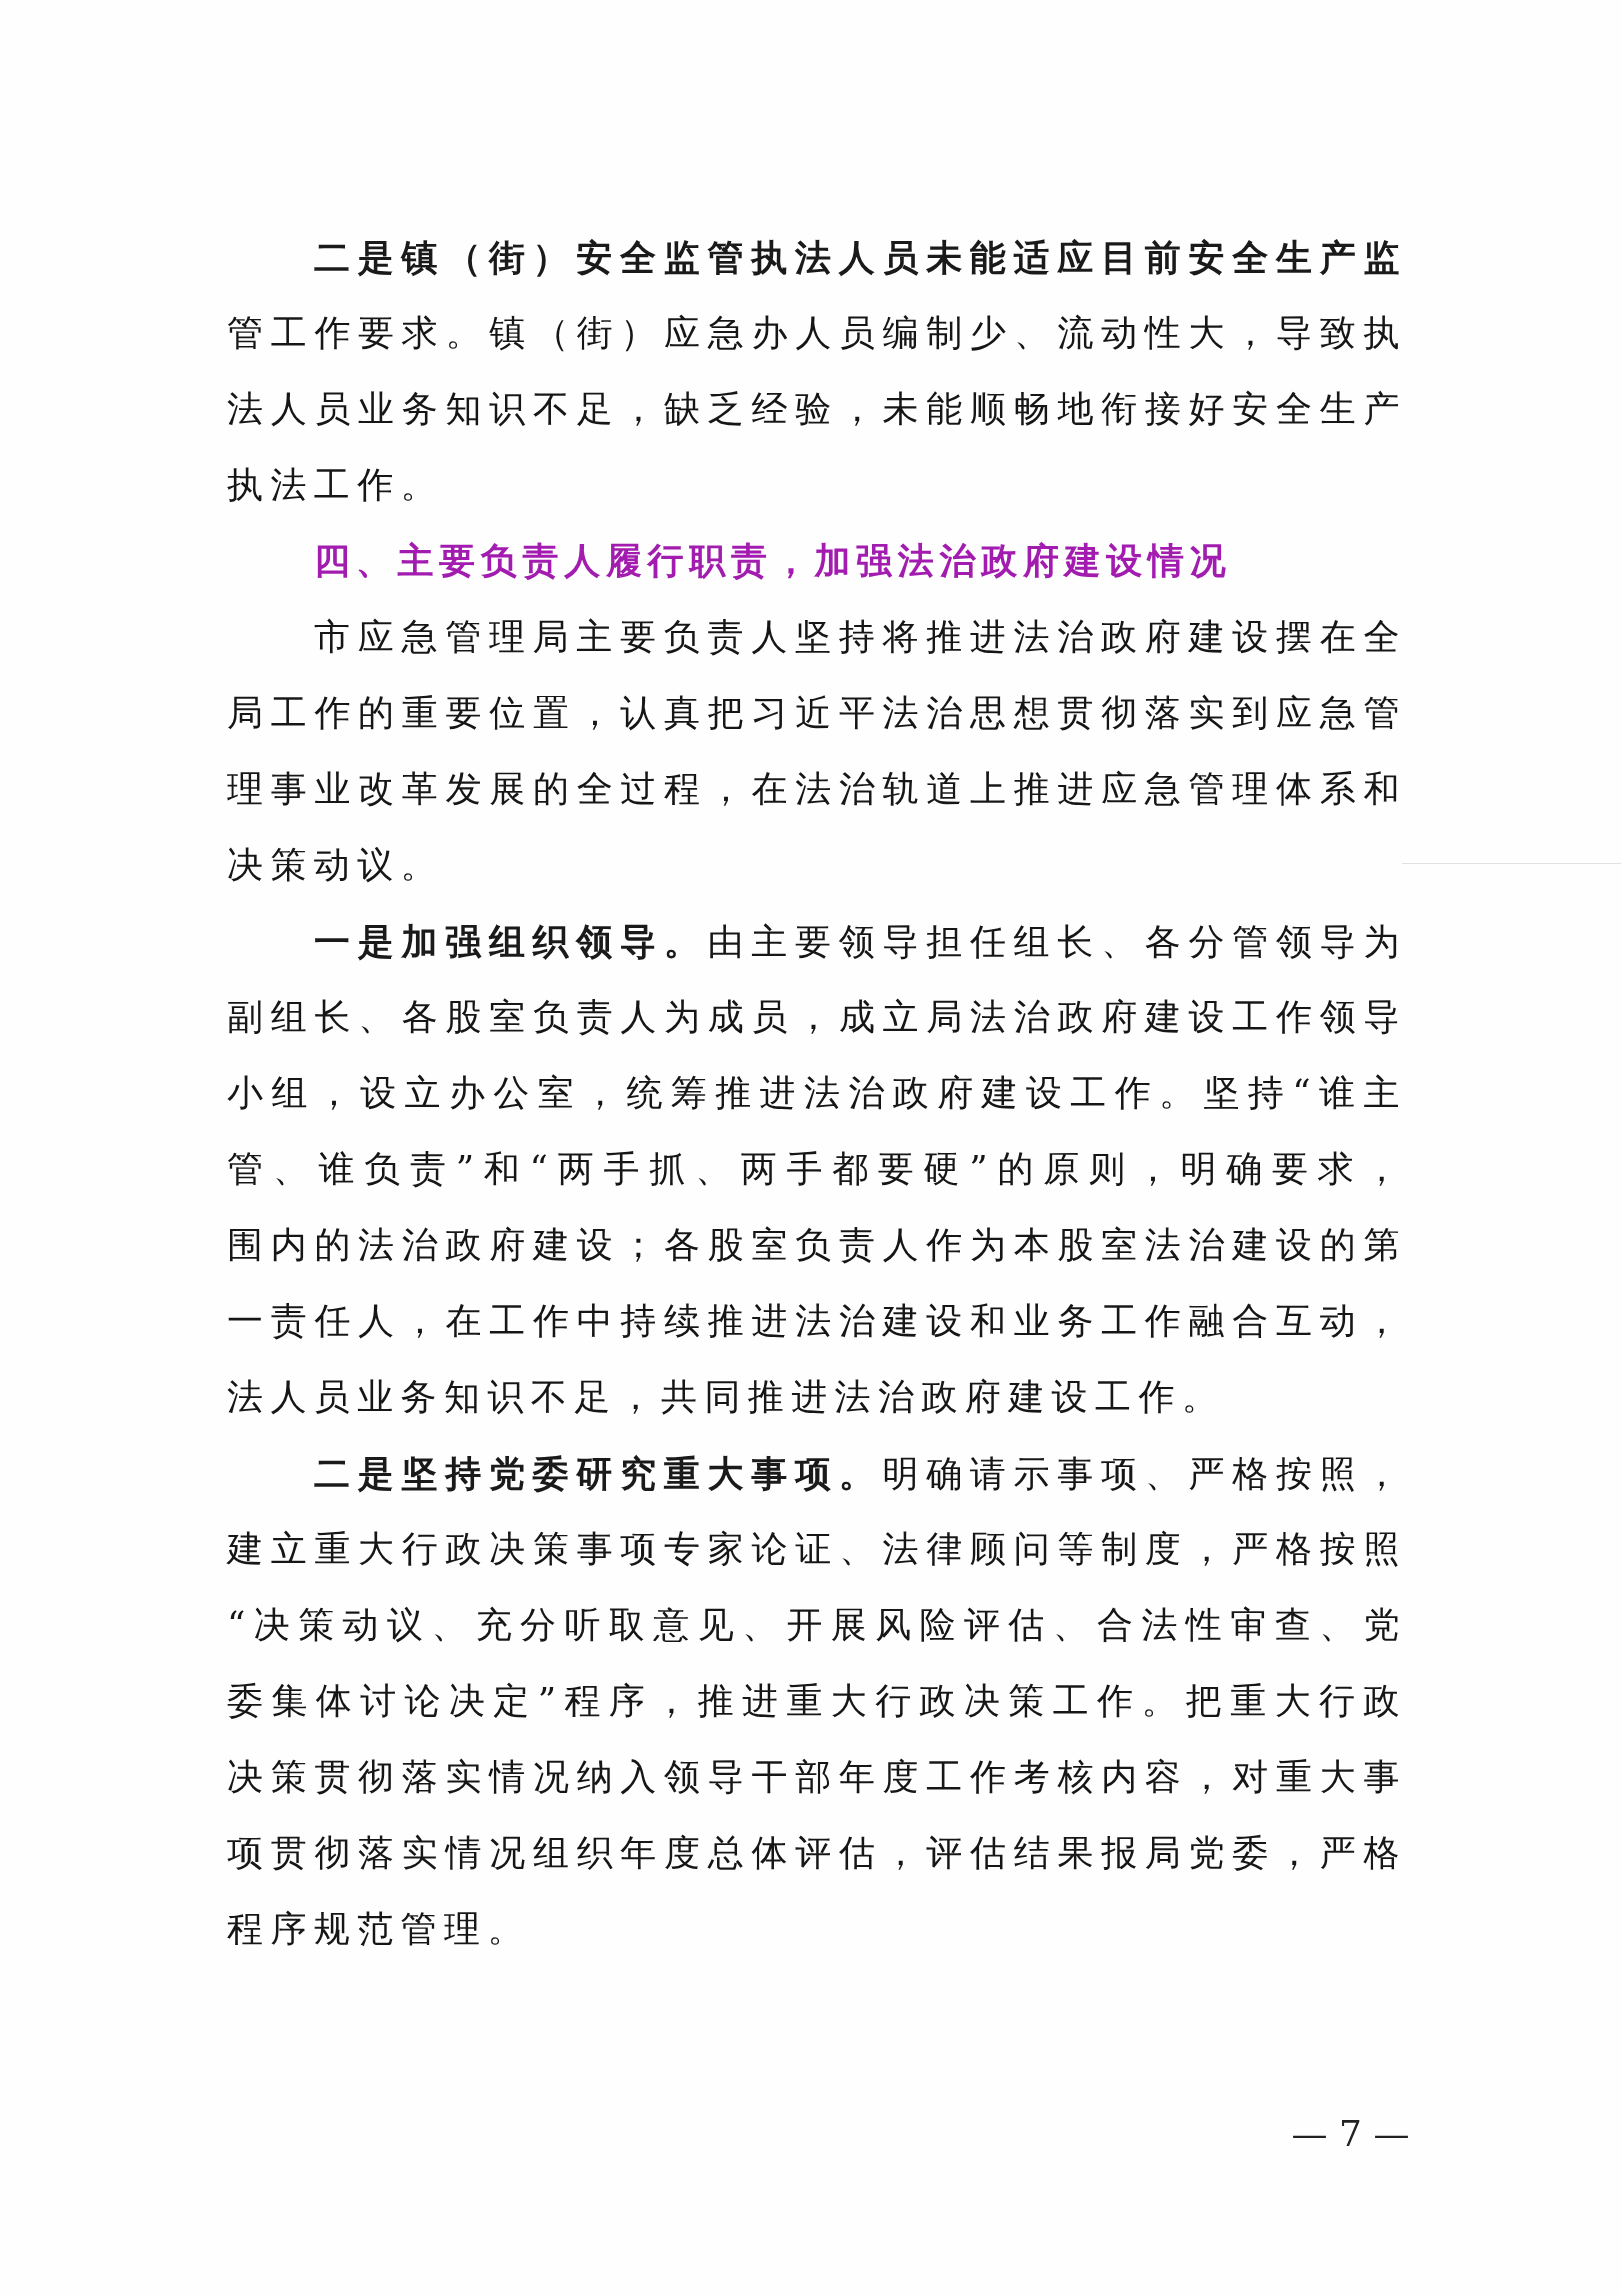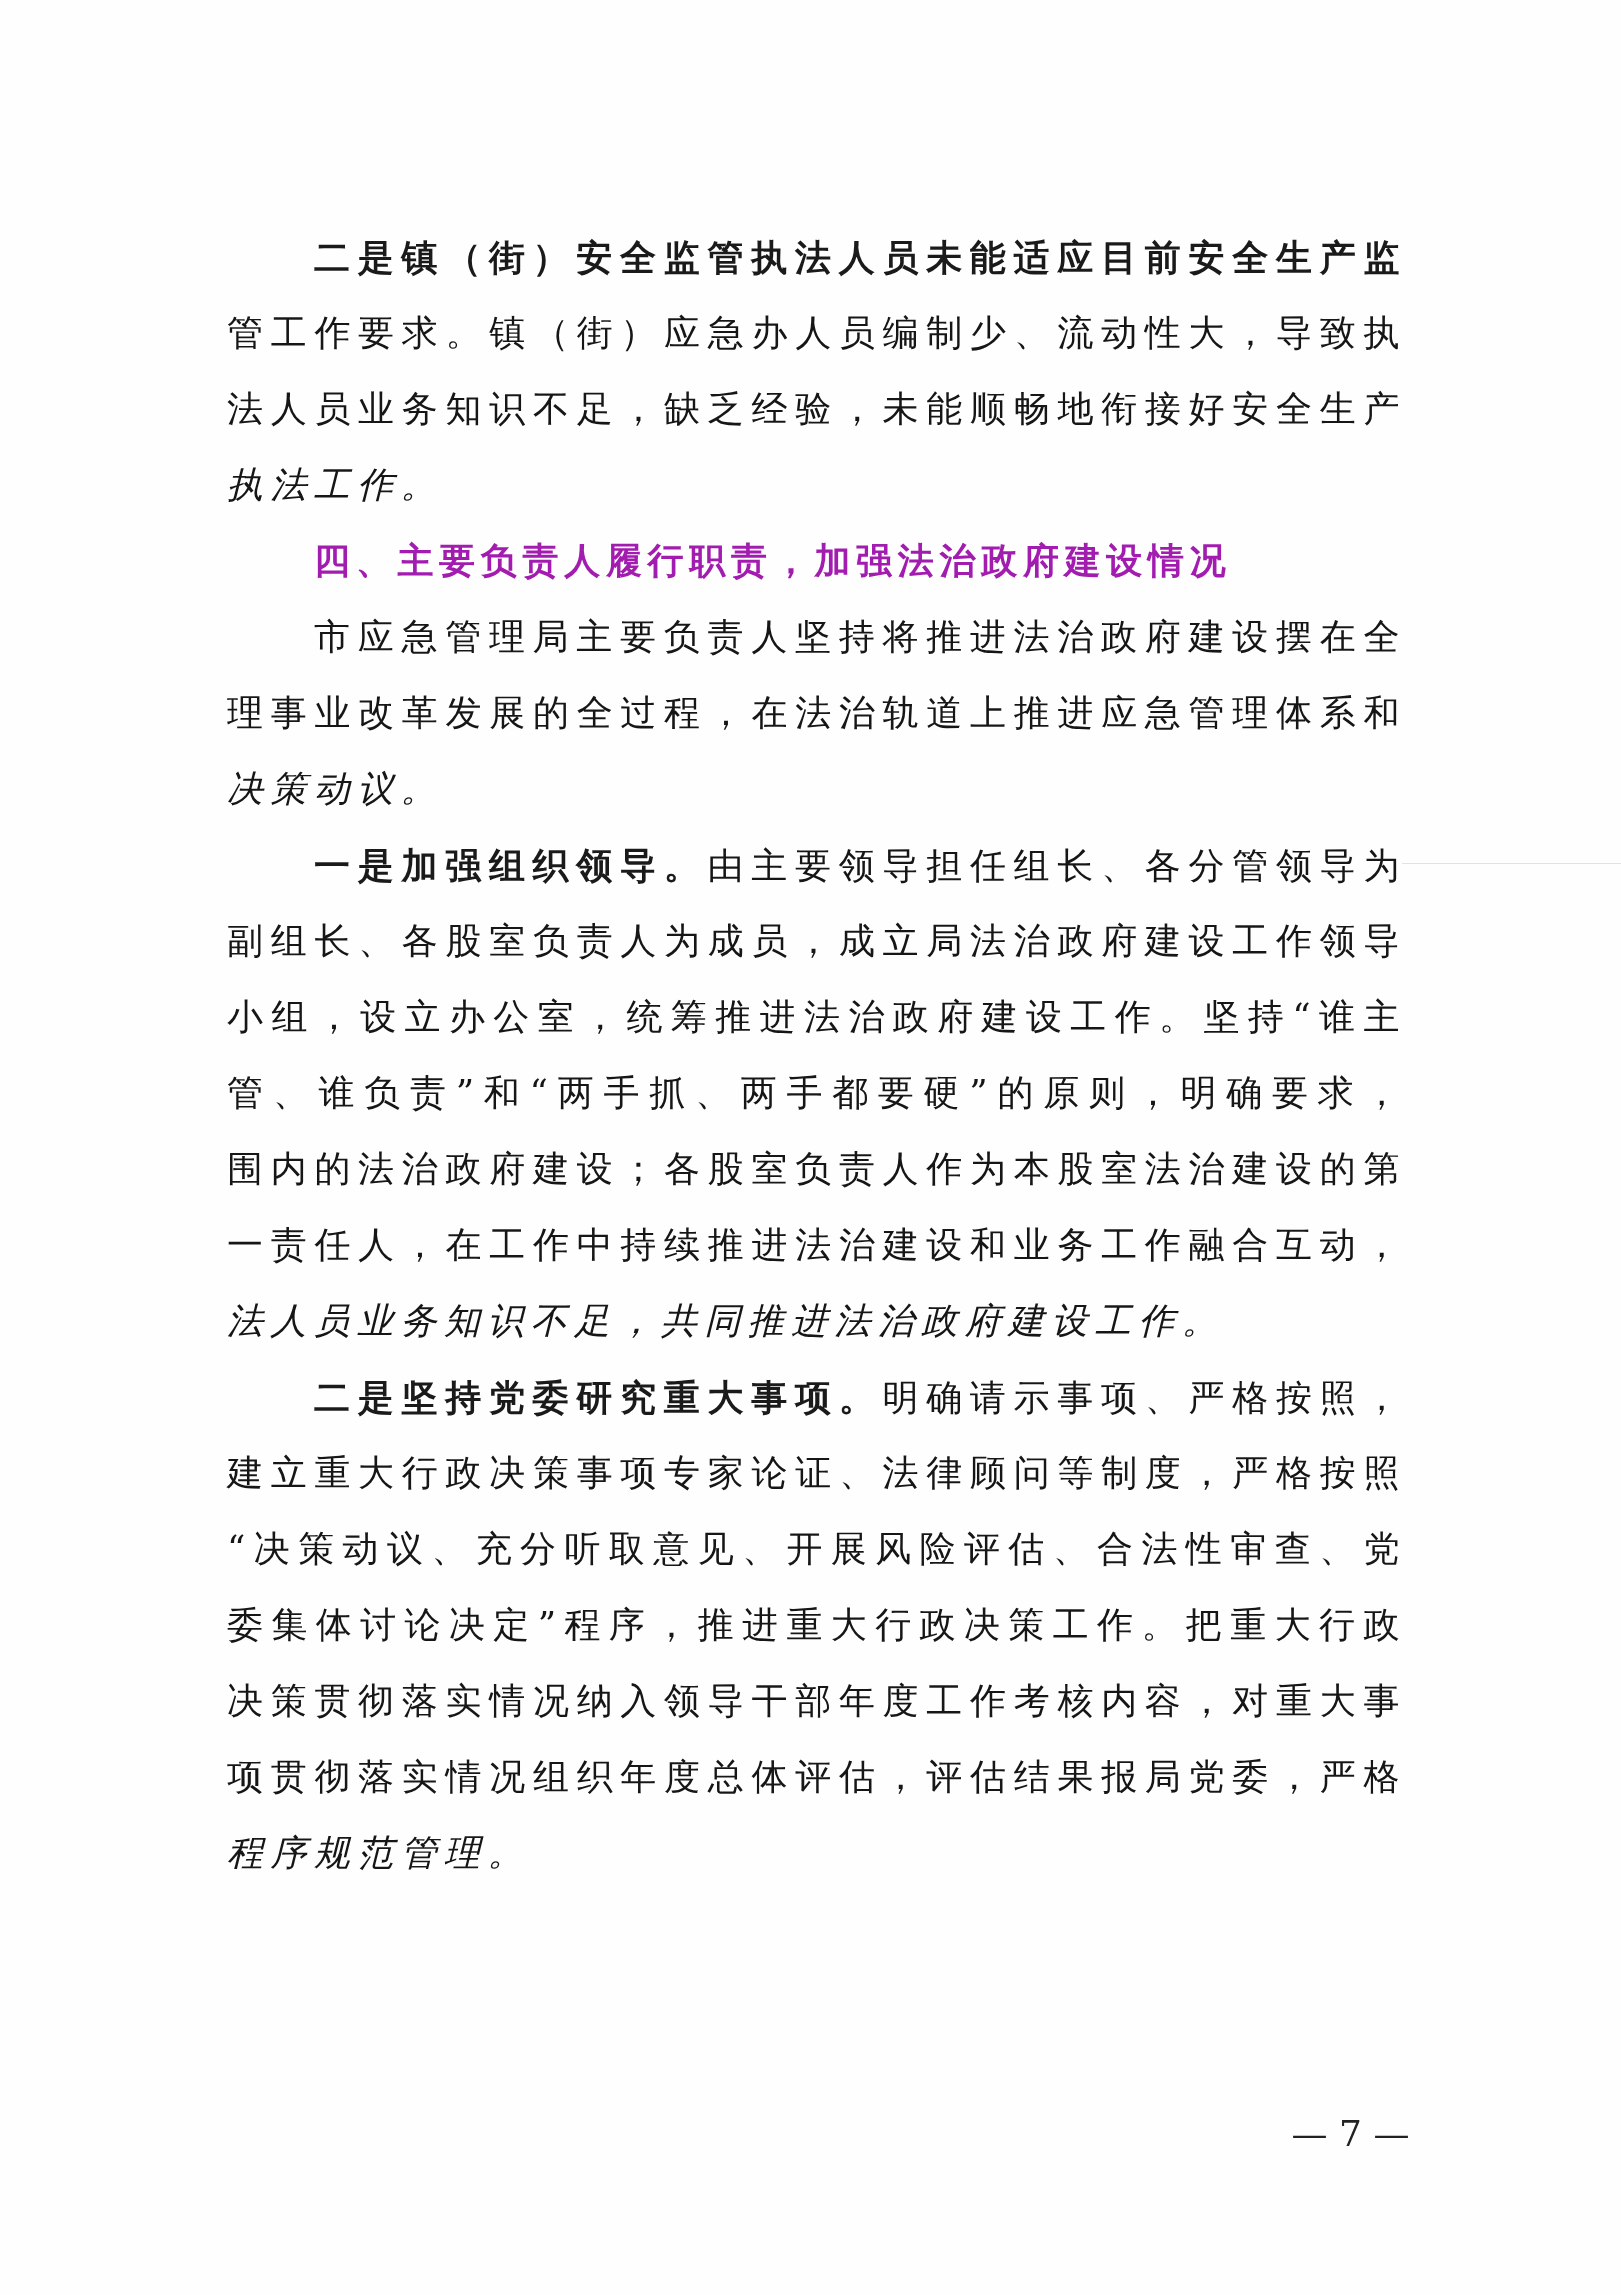--- a/index.html
+++ b/index.html
@@ -37,21 +37,20 @@
     line-height: 76px;
     white-space: nowrap;
     text-align: justify;
     text-align-last: justify;
     letter-spacing: 1.6px;
   }
   .line.short {
     text-align: left;
     text-align-last: left;
     letter-spacing: 7.4px;
-    font-style: italic;
   }
   .line.indent {
     padding-left: 87px;
   }
   .line.heading {
     font-family: "DejaVu Sans", "Liberation Sans", sans-serif;
     font-weight: bold;
     color: #a21caf;
     text-align: left;
     text-align-last: left;
@@ -96,20 +95,21 @@
       <span class="line indent"><span class="lead">二是镇（街）安全监管执法人员未能适应目前安全生产监</span><span></span></span>
       <span class="line">管工作要求。镇（街）应急办人员编制少、流动性大，导致执</span>
       <span class="line">法人员业务知识不足，缺乏经验，未能顺畅地衔接好安全生产</span>
       <span class="line short">执法工作。</span>
     </div>
 
     <div class="line heading indent">四、主要负责人履行职责，加强法治政府建设情况</div>
 
     <div>
       <span class="line indent">市应急管理局主要负责人坚持将推进法治政府建设摆在全</span>
+      <span class="line">局工作的重要位置，认真把习近平法治思想贯彻落实到应急管</span>
       <span class="line">理事业改革发展的全过程，在法治轨道上推进应急管理体系和</span>
       <span class="line short">决策动议。</span>
     </div>
 
     <div>
       <span class="line indent"><span class="lead">一是加强组织领导。</span><span>由主要领导担任组长、各分管领导为</span></span>
       <span class="line">副组长、各股室负责人为成员，成立局法治政府建设工作领导</span>
       <span class="line">小组，设立办公室，统筹推进法治政府建设工作。坚持“谁主</span>
       <span class="line">管、谁负责”和“两手抓、两手都要硬”的原则，明确要求，</span>
       <span class="line">围内的法治政府建设；各股室负责人作为本股室法治建设的第</span>

